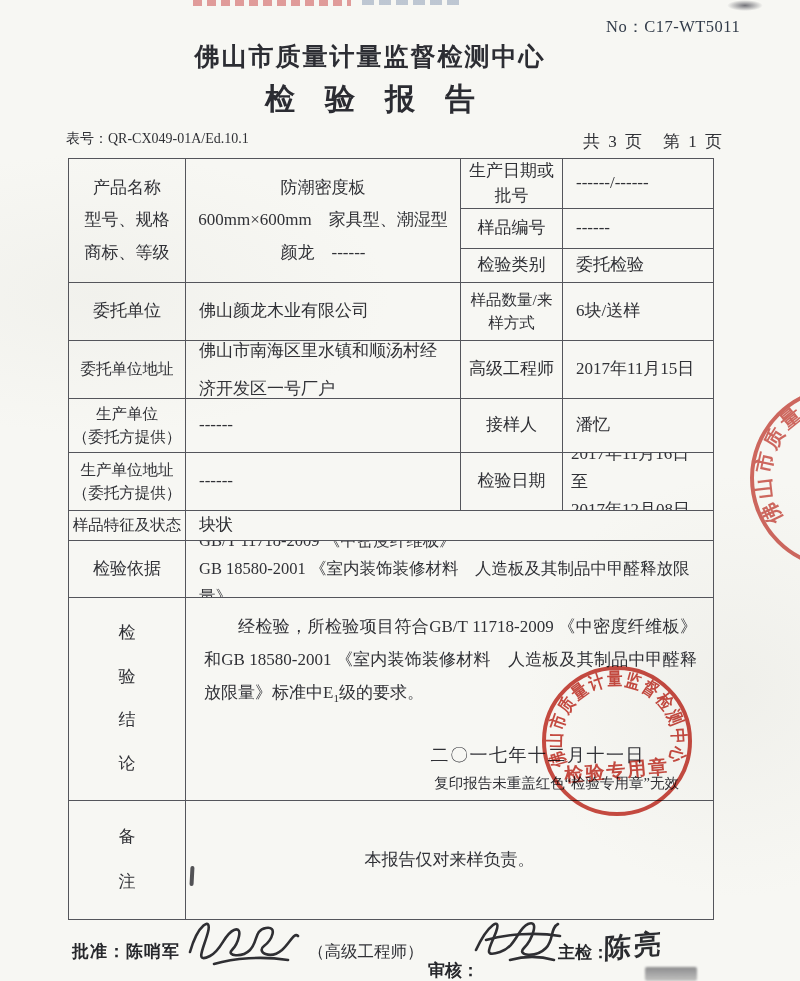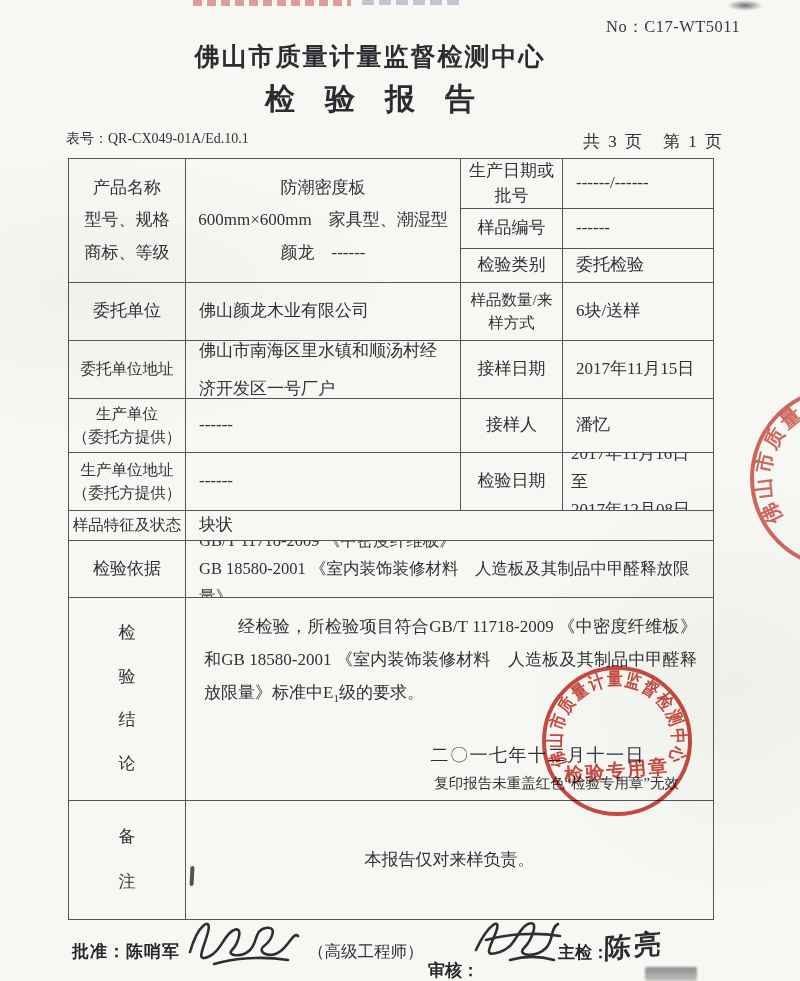--- a/index.html
+++ b/index.html
@@ -101,21 +101,21 @@
     <div class="cell" style="grid-area:3/3/4/4;">检验类别</div>
     <div class="cell no-r left" style="grid-area:3/4/4/5;">委托检验</div>
 
     <div class="cell" style="grid-area:4/1/5/2;">委托单位</div>
     <div class="cell left" style="grid-area:4/2/5/3;">佛山颜龙木业有限公司</div>
     <div class="cell small" style="grid-area:4/3/5/4;padding:0 5px;">样品数量/来样方式</div>
     <div class="cell no-r left" style="grid-area:4/4/5/5;">6块/送样</div>
 
     <div class="cell small" style="grid-area:5/1/6/2;padding:0 2px;">委托单位地址</div>
     <div class="cell left" style="grid-area:5/2/6/3;line-height:38px;">佛山市南海区里水镇和顺汤村经济开发区一号厂户</div>
-    <div class="cell" style="grid-area:5/3/6/4;">接样日期</div>
+    <div class="cell" style="grid-area:5/3/6/4;">高级工程师</div>
     <div class="cell no-r left" style="grid-area:5/4/6/5;">2017年11月15日</div>
 
     <div class="cell small" style="grid-area:6/1/7/2;">
       <span>生产单位</span>
       <span>（委托方提供）</span>
     </div>
     <div class="cell left" style="grid-area:6/2/7/3;">------</div>
     <div class="cell" style="grid-area:6/3/7/4;">接样人</div>
     <div class="cell no-r left" style="grid-area:6/4/7/5;">潘忆</div>
 

